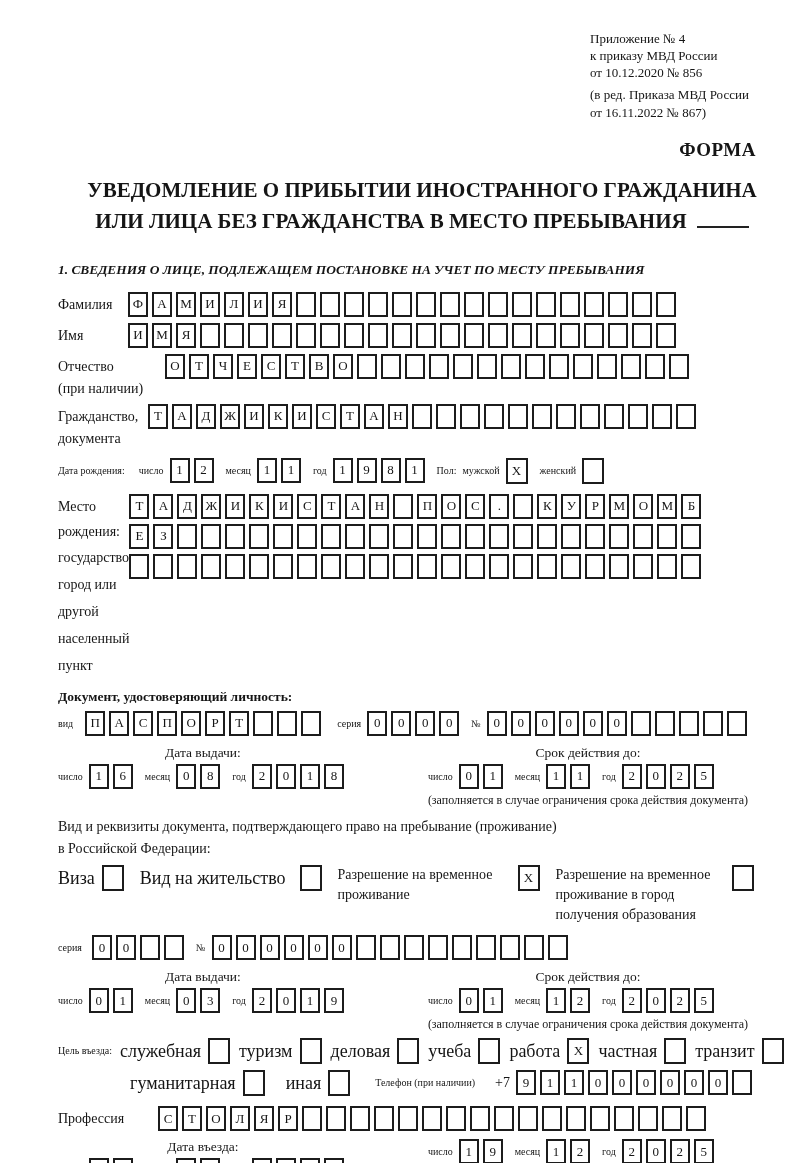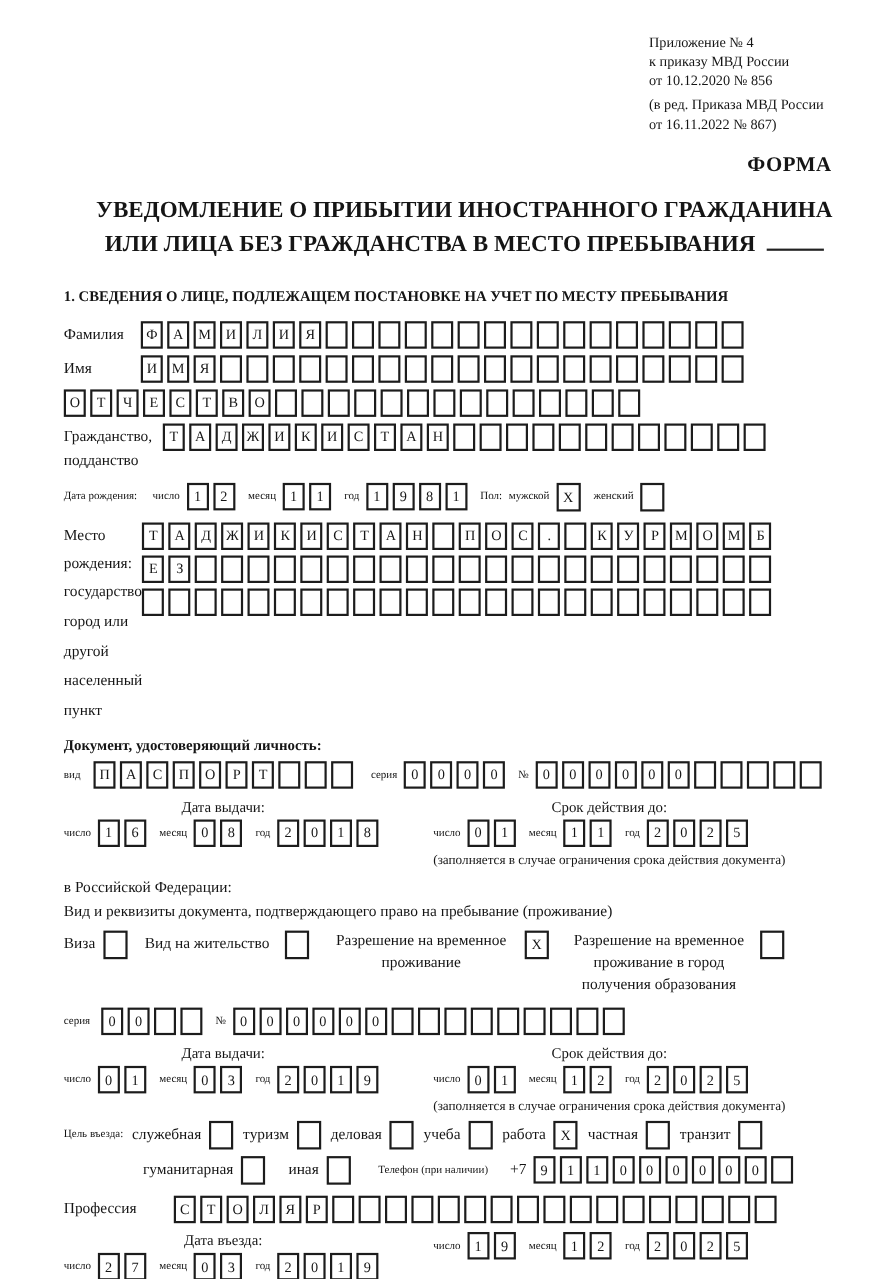--- a/index.html
+++ b/index.html
@@ -6,52 +6,52 @@
   body{width:800px;height:1163px;overflow:hidden;font-family:"Liberation Serif","DejaVu Serif",serif;color:#151515;}
   .page{padding:30px 14px 10px 58px;}
 
   .hdr{margin-left:auto;width:196px;font-size:13px;line-height:1.32;text-align:left;}
   .hdr-sub{margin-top:5px;}
   .forma{margin-top:18px;text-align:right;padding-right:30px;font-weight:bold;font-size:19px;letter-spacing:.5px;}
 
   .title{margin-top:14px;text-align:center;font-weight:bold;font-size:21px;line-height:1.5;}
   .blank-line{display:inline-block;width:52px;border-bottom:2px solid #222;height:14px;margin-left:10px;}
 
-  .sec{margin-top:24px;font-weight:bold;font-size:13.4px;}
+  .sec{margin-top:24px;font-weight:bold;font-size:13.4px;font-style:italic;}
 
   .row{display:flex;align-items:flex-start;margin-top:6px;}
   .lbl{font-size:14px;line-height:25px;flex:none;}
   .lbl2{font-size:14px;line-height:19px;flex:none;}
   .cells{display:inline-flex;flex:none;}
   .cell{display:inline-flex;flex:none;align-items:center;justify-content:center;box-sizing:border-box;
         width:20px;height:25px;border:2px solid #1c1c1c;margin-right:4px;font-size:13px;}
   .chk{display:inline-flex;flex:none;align-items:center;justify-content:center;box-sizing:border-box;
        width:22px;height:26px;border:2px solid #1c1c1c;font-size:13px;}
 
   .w70{width:70px;} .w107{width:107px;} .w90{width:90px;} .w112{width:112px;} .w88{width:88px;}
   .mt10{margin-top:10px;} .mt14{margin-top:14px;}
 
   .inline-lbl{font-size:10px;line-height:26px;margin-right:6px;flex:none;}
   .gap8{margin-left:8px;} .gap12{margin-left:12px;} .gap16{margin-left:16px;}
 
   .bp-rows .cells{margin-bottom:5px;}
   .doc-head{margin-top:10px;text-align:left;font-weight:bold;font-size:13.5px;}
 
-  .date-pair{display:flex;margin-top:8px;}
+  .date-pair{display:flex;margin-top:8px;gap:34px;}
   .dcol{}
   .dcol2{margin-left:46px;}
   .dhead{text-align:center;font-size:13.5px;margin-bottom:3px;}
   .drow{display:flex;align-items:flex-start;}
   .dnote{font-size:12px;margin-top:3px;text-align:center;}
 
   .intro{font-size:14px;line-height:1.6;margin-top:8px;}
   .opt-row{display:flex;align-items:flex-start;margin-top:4px;}
   .opt{display:flex;align-items:flex-start;}
-  .opt-lbl{font-size:14px;line-height:26px;margin-right:7px;}
-  .opt-lbl-multi{font-size:14px;line-height:1.45;text-align:center;margin-right:8px;}
+  .opt-lbl{font-size:18px;line-height:26px;margin-right:7px;}
+  .opt-lbl-multi{font-size:14px;line-height:1.45;text-align:left;margin-right:8px;}
   .wm170{width:172px;} .wm186{width:168px;}
 
   .purpose-row{display:flex;align-items:flex-start;margin-top:6px;}
   .purpose-row .opt{margin-right:9px;}
   .indent72{margin-left:72px;}
   .phone-prefix{font-size:14px;line-height:26px;margin:0 6px 0 14px;font-weight:normal;}
 </style>
 </head>
 <body>
 
@@ -128,20 +128,24 @@
         <span class="cell"></span>
         <span class="cell"></span>
         <span class="cell"></span>
         <span class="cell"></span>
         <span class="cell"></span>
         <span class="cell"></span>
       </div>
   </div>
 
   <div class="row">
+    <div class="w107">
+      <div class="lbl2" style="line-height:25px;">Отчество</div>
+      <div class="lbl2">(при наличии)</div>
+    </div>
     <div class="cells">
         <span class="cell">О</span>
         <span class="cell">Т</span>
         <span class="cell">Ч</span>
         <span class="cell">Е</span>
         <span class="cell">С</span>
         <span class="cell">Т</span>
         <span class="cell">В</span>
         <span class="cell">О</span>
         <span class="cell"></span>
@@ -157,21 +161,21 @@
         <span class="cell"></span>
         <span class="cell"></span>
         <span class="cell"></span>
         <span class="cell"></span>
       </div>
   </div>
 
   <div class="row">
     <div class="w90">
       <div class="lbl2" style="line-height:25px;">Гражданство,</div>
-      <div class="lbl2">подданство</div>
+      <div class="lbl2">документа</div>
     </div>
     <div class="cells">
         <span class="cell">Т</span>
         <span class="cell">А</span>
         <span class="cell">Д</span>
         <span class="cell">Ж</span>
         <span class="cell">И</span>
         <span class="cell">К</span>
         <span class="cell">И</span>
         <span class="cell">С</span>
@@ -389,22 +393,22 @@
             <span class="cell">0</span>
             <span class="cell">2</span>
             <span class="cell">5</span>
           </span>
       </div>
       <div class="dnote">(заполняется в случае ограничения срока действия документа)</div>
     </div>
   </div>
 
   <div class="intro">
+    <div>Вид и реквизиты документа, подтверждающего право на пребывание (проживание)</div>
     <div>в Российской Федерации:</div>
-    <div>Вид и реквизиты документа, подтверждающего право на пребывание (проживание)</div>
   </div>
 
   <div class="opt-row">
     <span class="opt">
       <span class="opt-lbl">Виза</span>
       <span class="chk"></span>
     </span>
     <span class="opt gap16">
       <span class="opt-lbl" style="margin-right:14px;">Вид на жительство</span>
       <span class="chk"></span>

